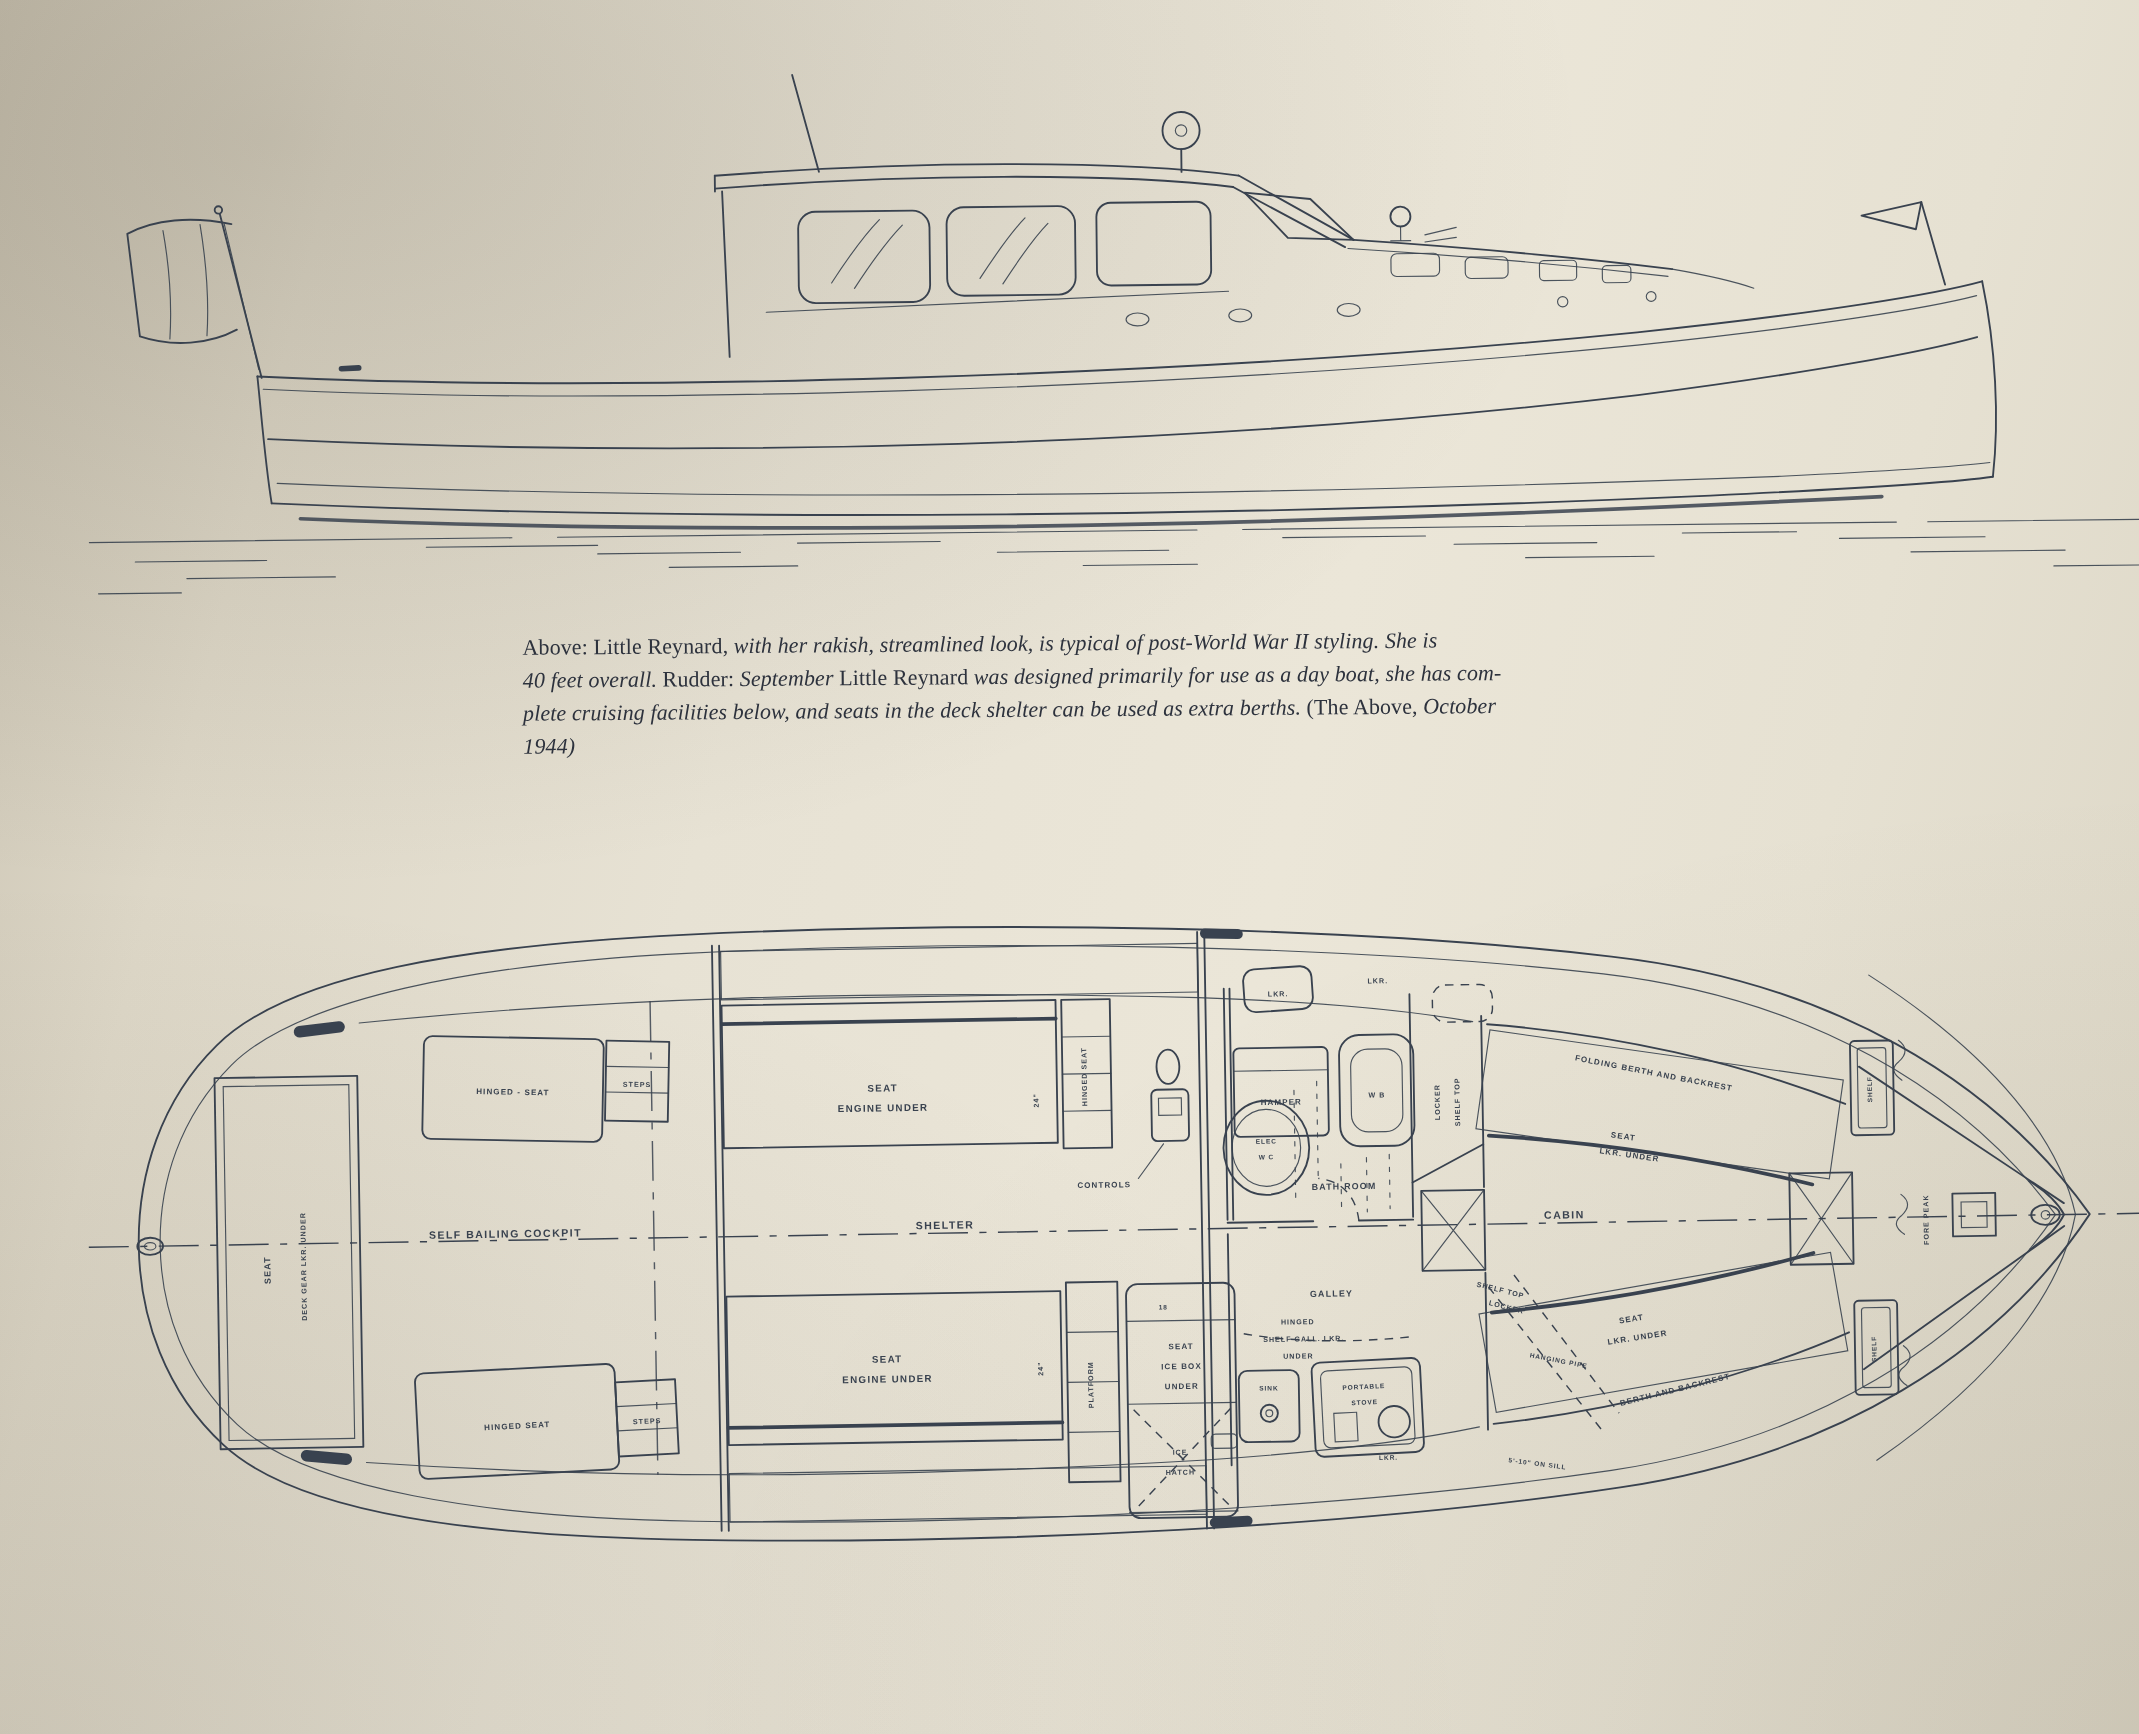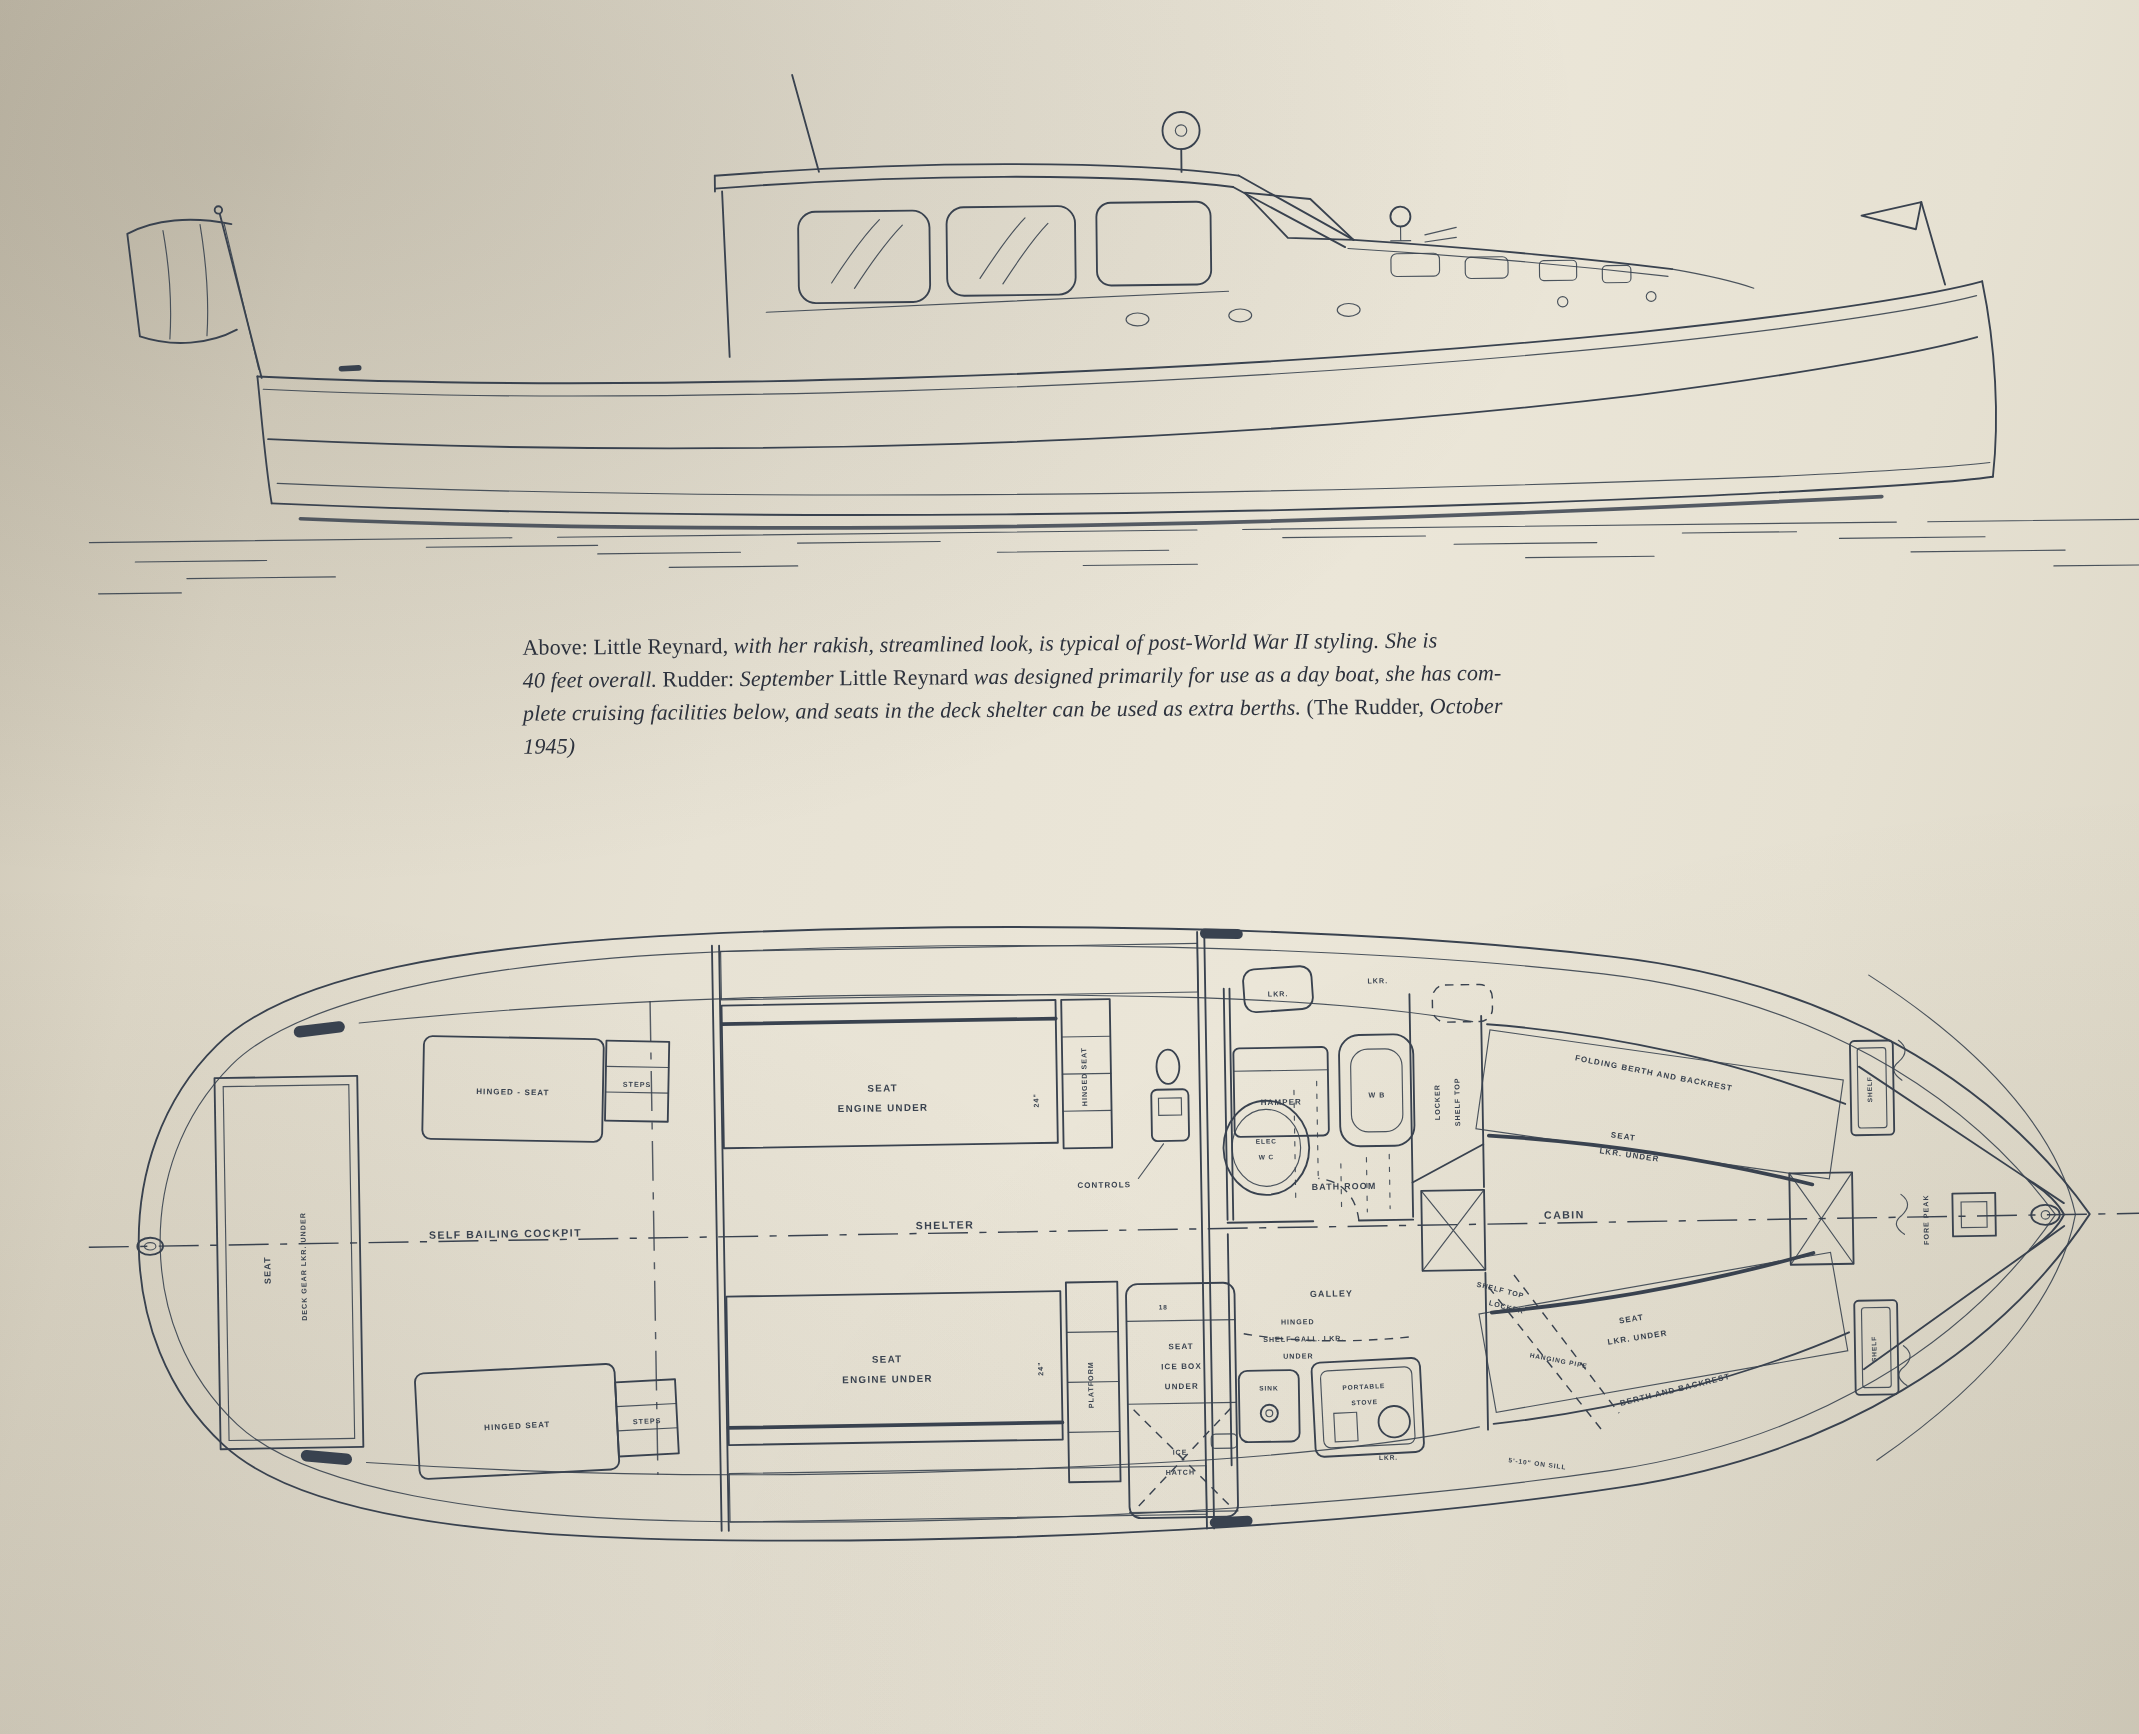--- a/index.html
+++ b/index.html
@@ -318,18 +318,18 @@
           <ellipse class="ln" cx="1431" cy="862" rx="10" ry="7"></ellipse>
               <circle class="thin" cx="1431" cy="862" r="3"></circle>
         </g>
       </g>
     </g>
   </svg>
 
   <div class="caption">
         <div class="cap-line"><span class="seg-b">Above: </span><span class="seg-r">Little Reynard, </span><span class="seg-i">with her rakish, streamlined look, is typical of post-World War II styling. She is</span></div>
         <div class="cap-line"><span class="seg-i">40 feet overall. </span><span class="seg-b">Rudder: </span><span class="seg-i">September </span><span class="seg-r">Little Reynard </span><span class="seg-i">was designed primarily for use as a day boat, she has com-</span></div>
-        <div class="cap-line"><span class="seg-i">plete cruising facilities below, and seats in the deck shelter can be used as extra berths. </span><span class="seg-r">(The Rudder, </span><span class="seg-i">October</span></div>
-        <div class="cap-line"><span class="seg-i">1945)</span></div>
+        <div class="cap-line"><span class="seg-i">plete cruising facilities below, and seats in the deck shelter can be used as extra berths. </span><span class="seg-r">(The Above, </span><span class="seg-i">October</span></div>
+        <div class="cap-line"><span class="seg-i">1944)</span></div>
       </div>
  </div>
 </div>
 
 
 </body></html>

